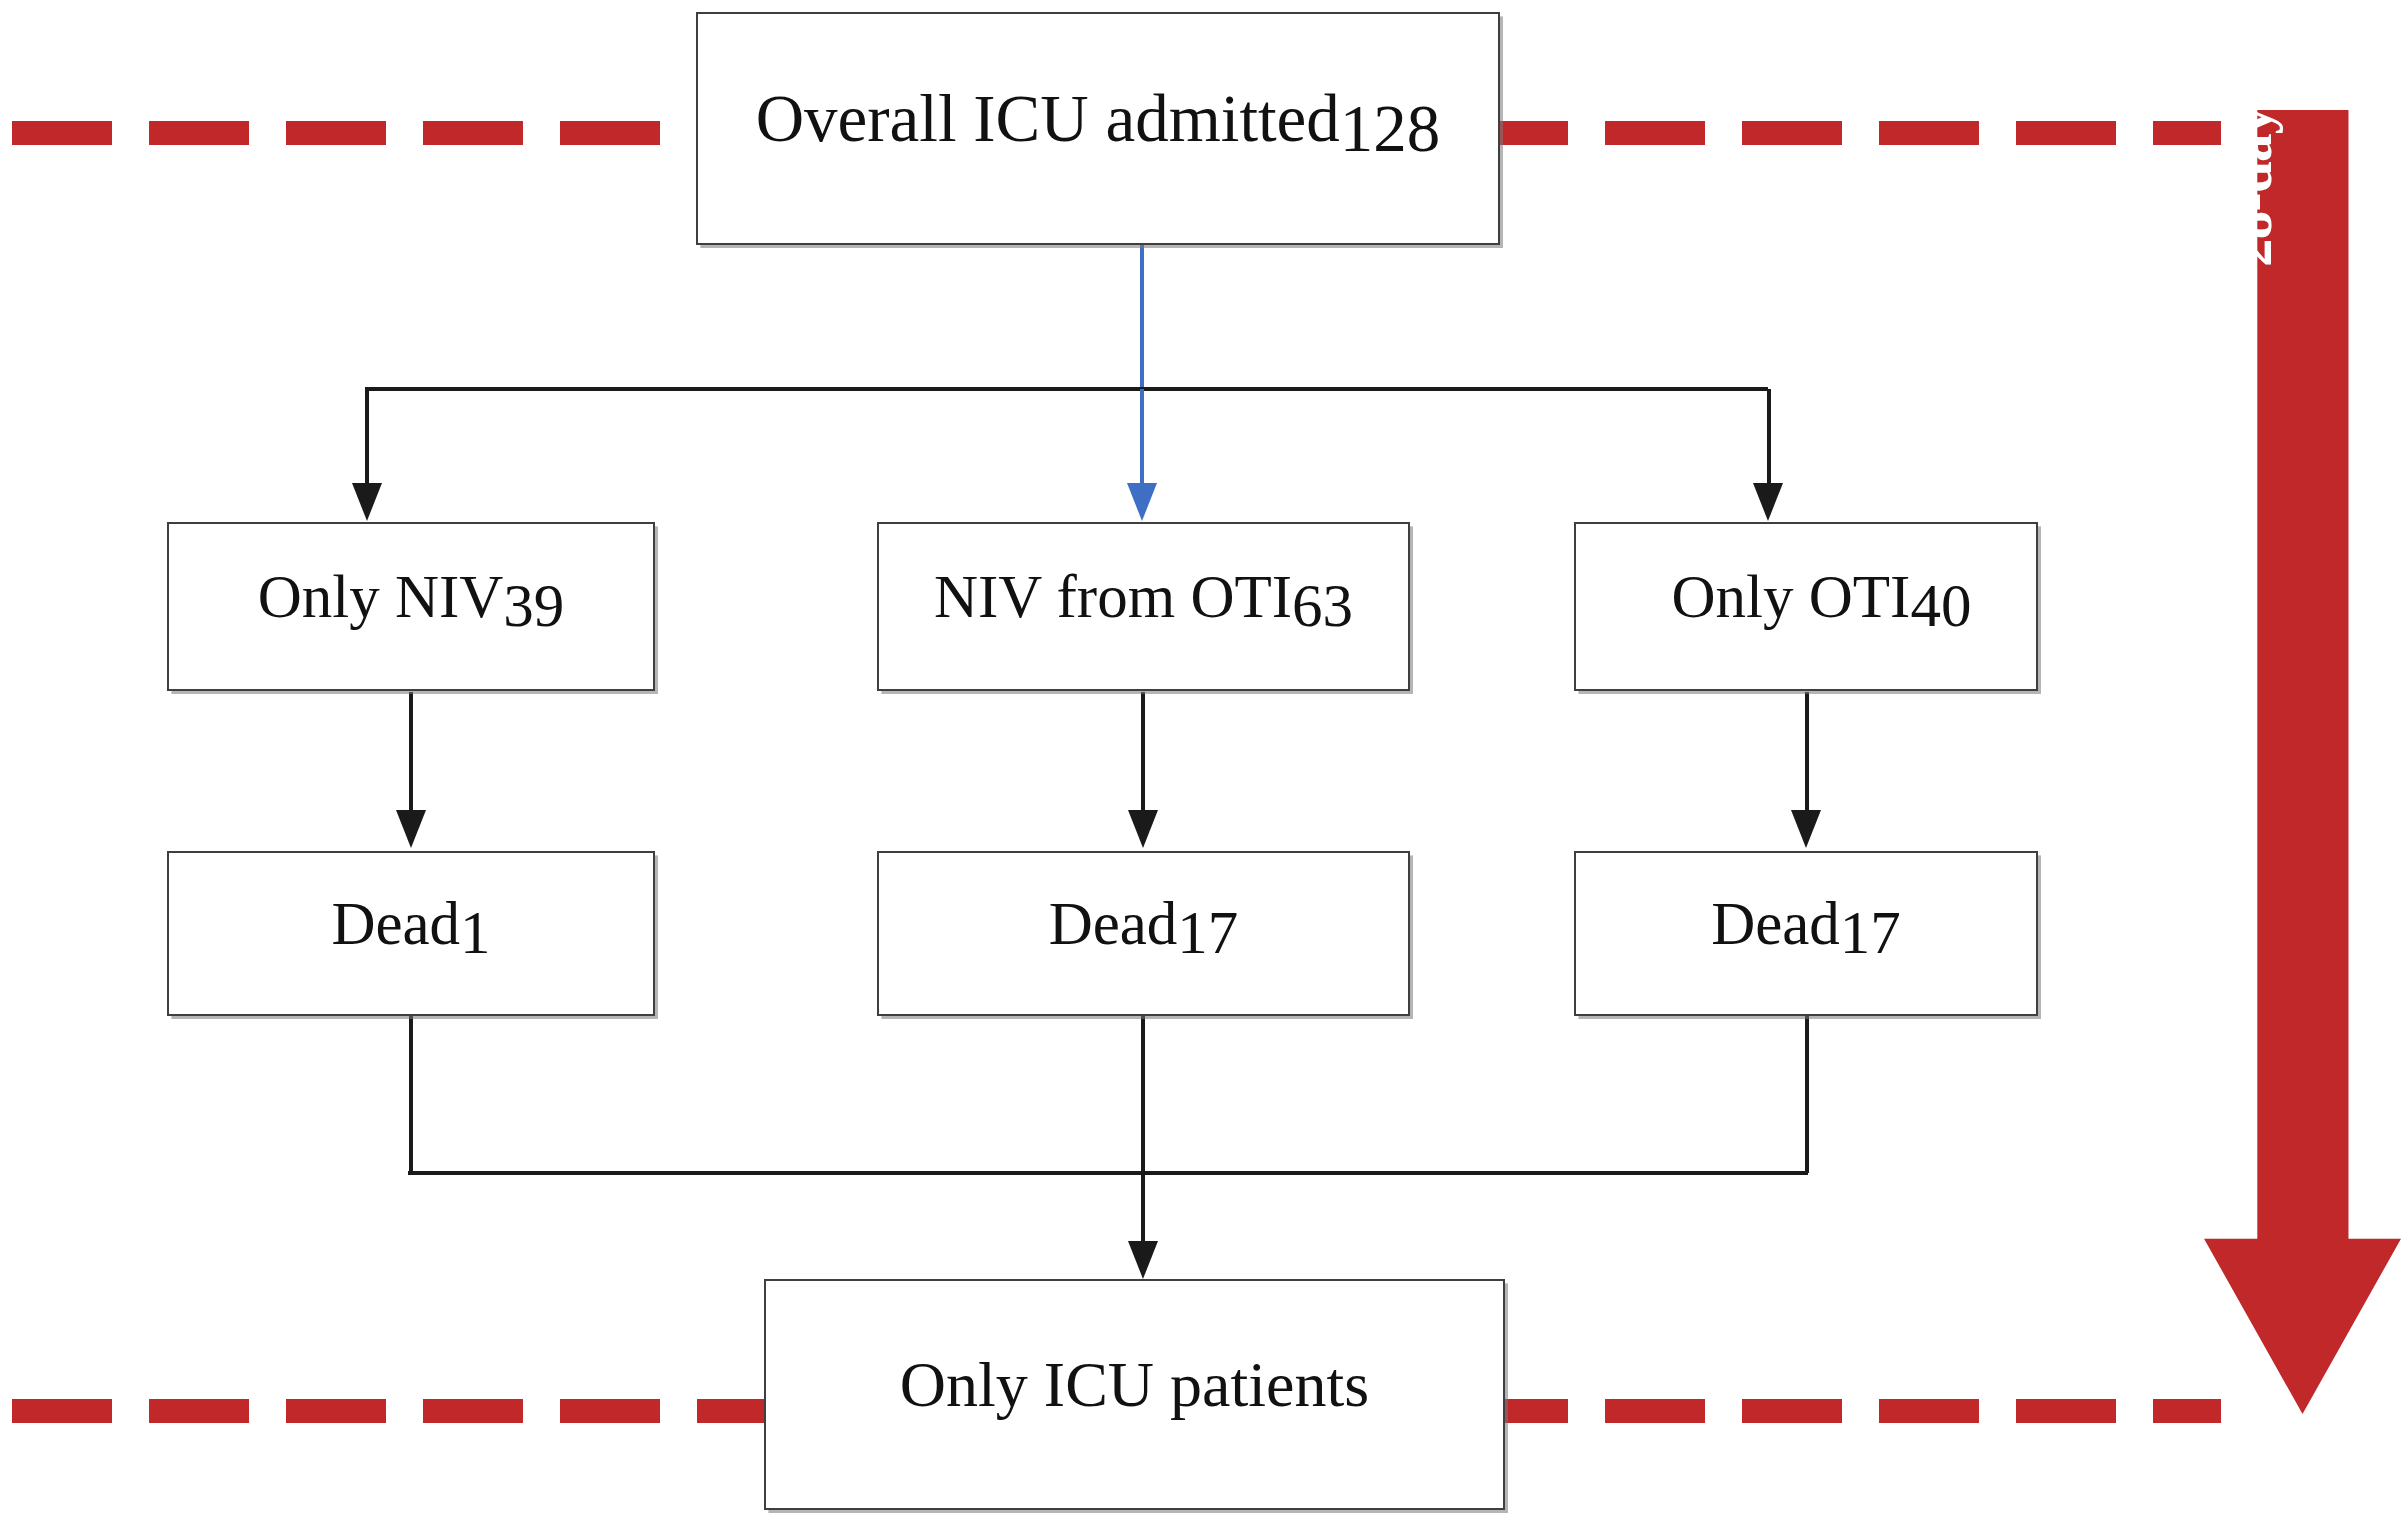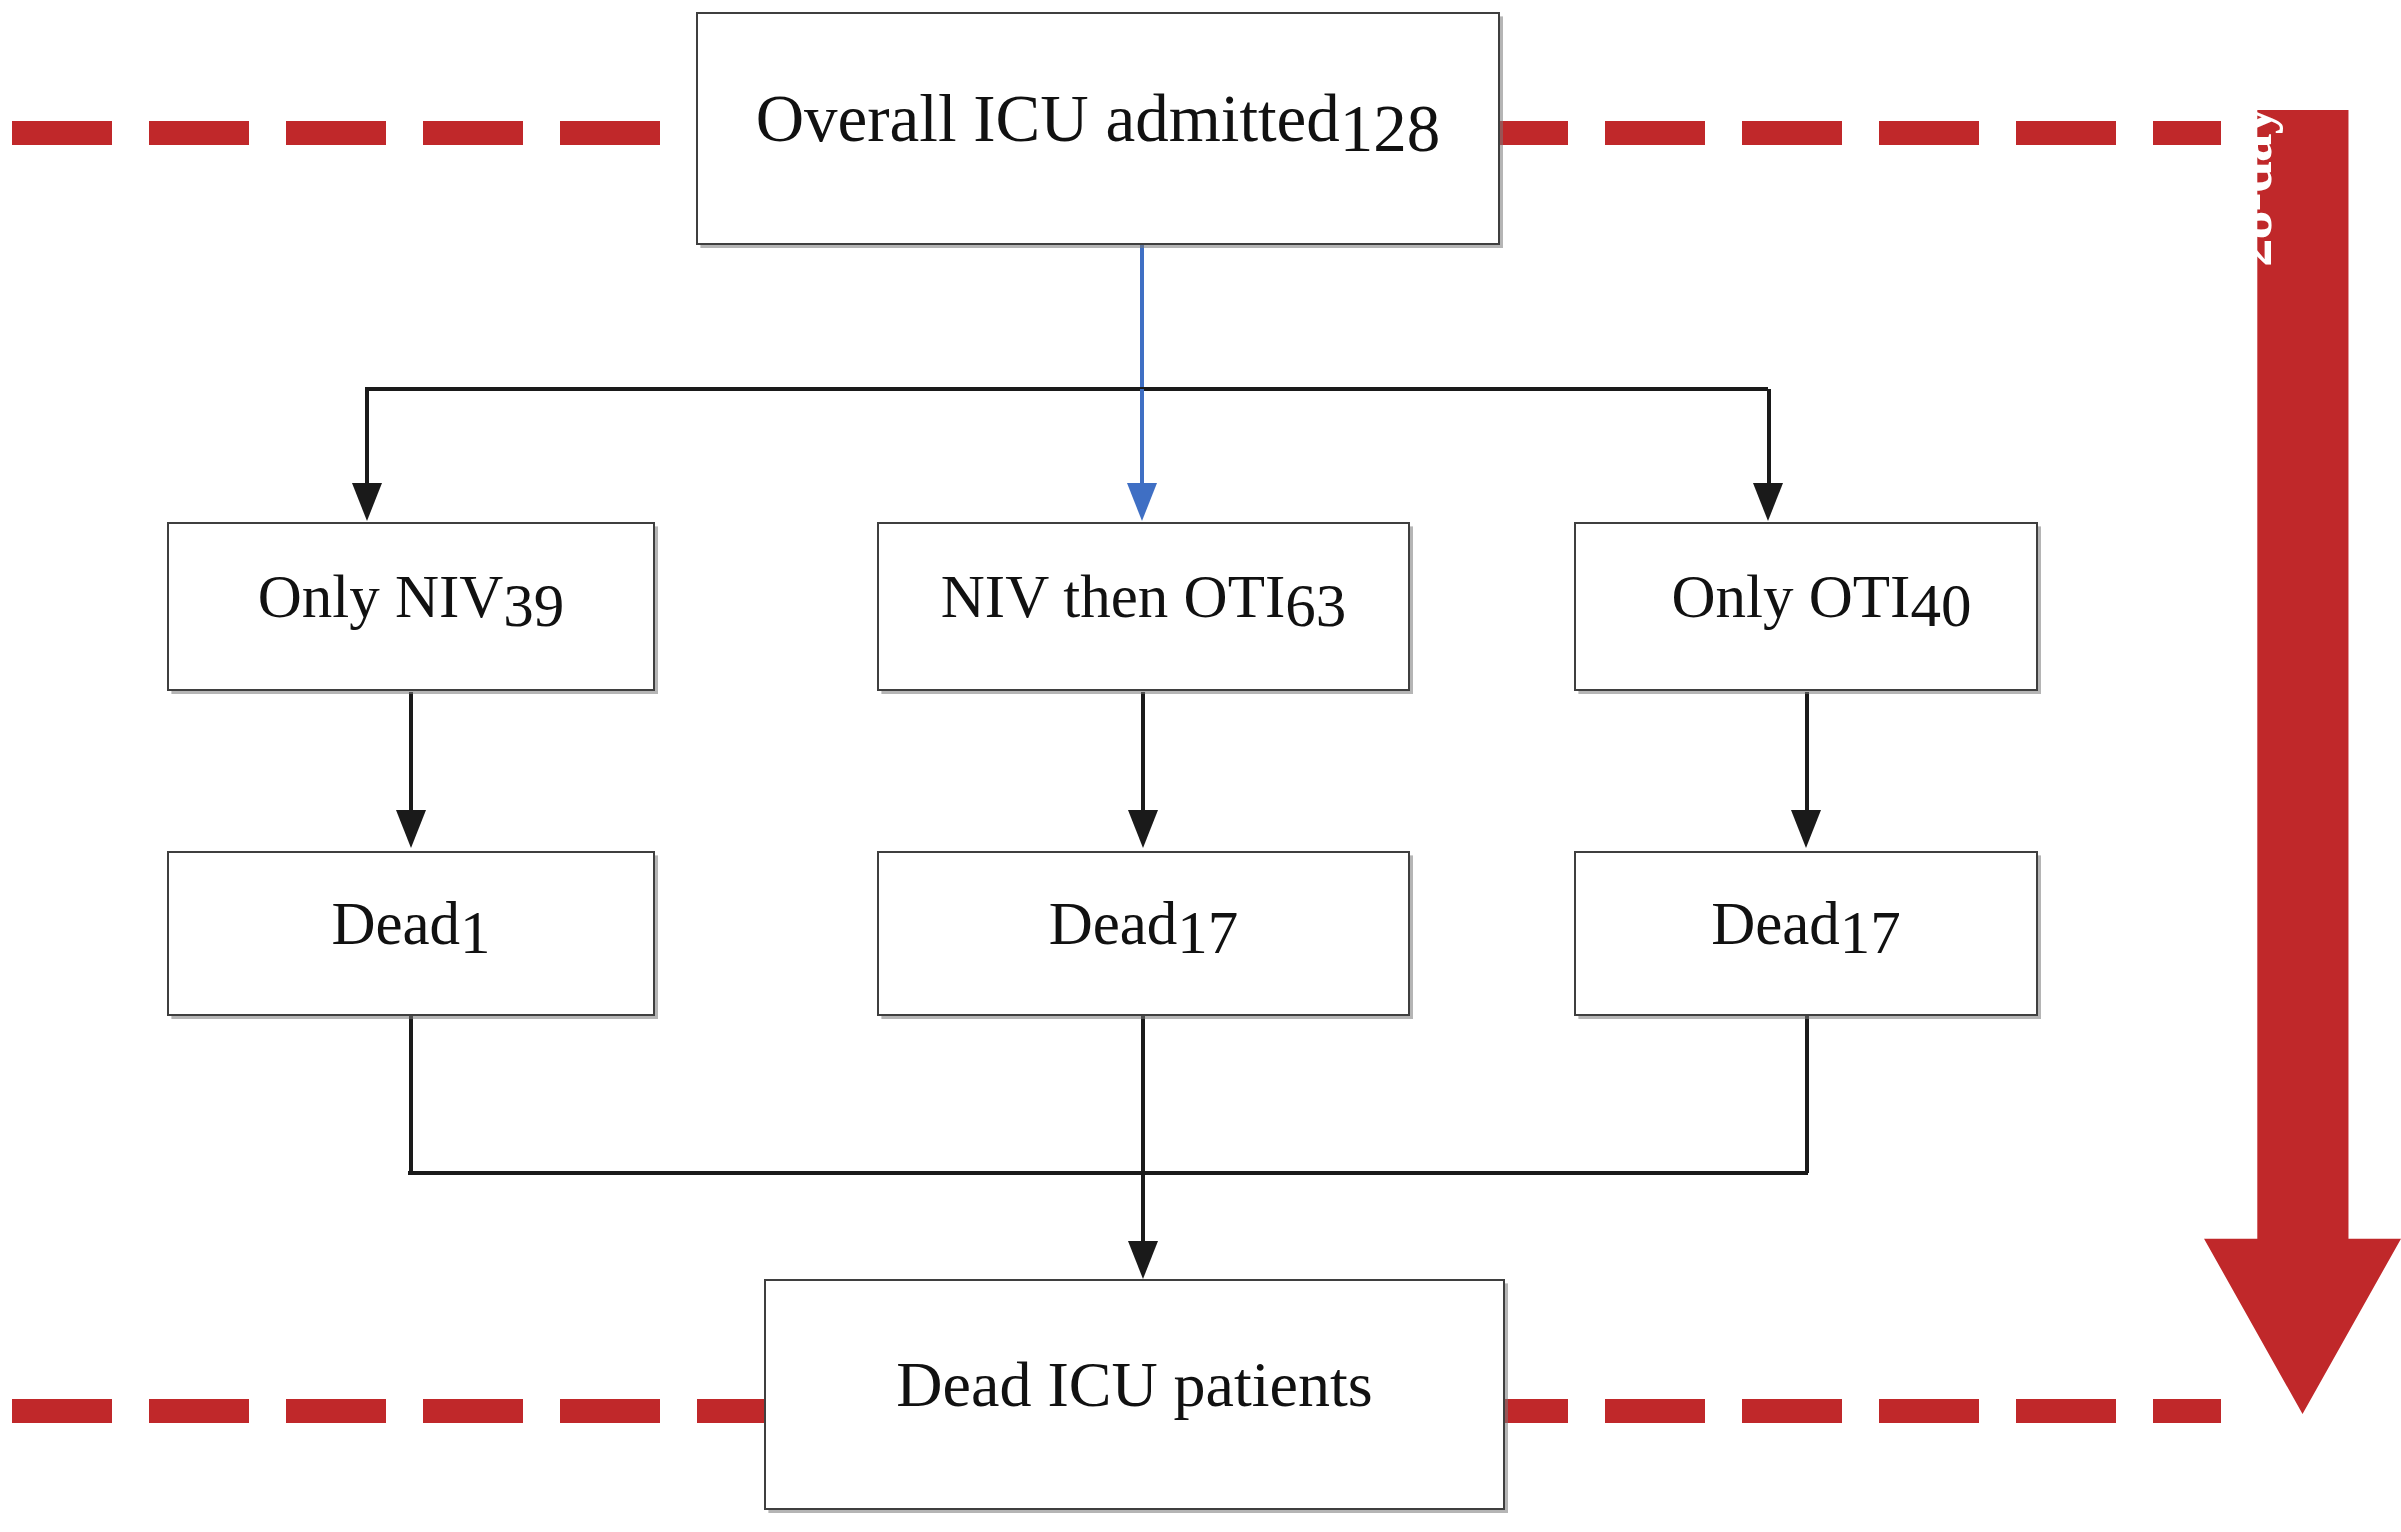--- a/index.html
+++ b/index.html
@@ -192,21 +192,21 @@
     <span class="line1">Overall ICU admitted</span>
     <span class="line2">128</span>
   </div>
 
   <div class="node" id="node-only-niv">
     <span class="line1">Only NIV</span>
     <span class="line2">39</span>
   </div>
 
   <div class="node" id="node-niv-oti">
-    <span class="line1">NIV then OTI</span>
+    <span class="line1">NIV from OTI</span>
     <span class="line2">63</span>
   </div>
 
   <div class="node" id="node-only-oti">
     <span class="line1">Only OTI</span>
     <span class="line2">40</span>
   </div>
 
   <div class="node" id="node-dead-niv">
     <span class="line1">Dead</span>
@@ -217,21 +217,21 @@
     <span class="line1">Dead</span>
     <span class="line2">17</span>
   </div>
 
   <div class="node" id="node-dead-oti">
     <span class="line1">Dead</span>
     <span class="line2">17</span>
   </div>
 
   <div class="node" id="node-bottom">
-    <span class="line1">Dead ICU patients</span>
+    <span class="line1">Only ICU patients</span>
   </div>
 
   <div id="timeline-arrow">
     <svg viewBox="0 0 292 1800" preserveAspectRatio="none" xmlns="http://www.w3.org/2000/svg">
       <polygon points="95,0 220,0 220,1545 292,1545 157,1785 22,1545 95,1545" fill="#c0282a"></polygon>
     </svg>
   </div>
   <div id="timeline-label">28-days from ICU admission</div>
 
 </div>

